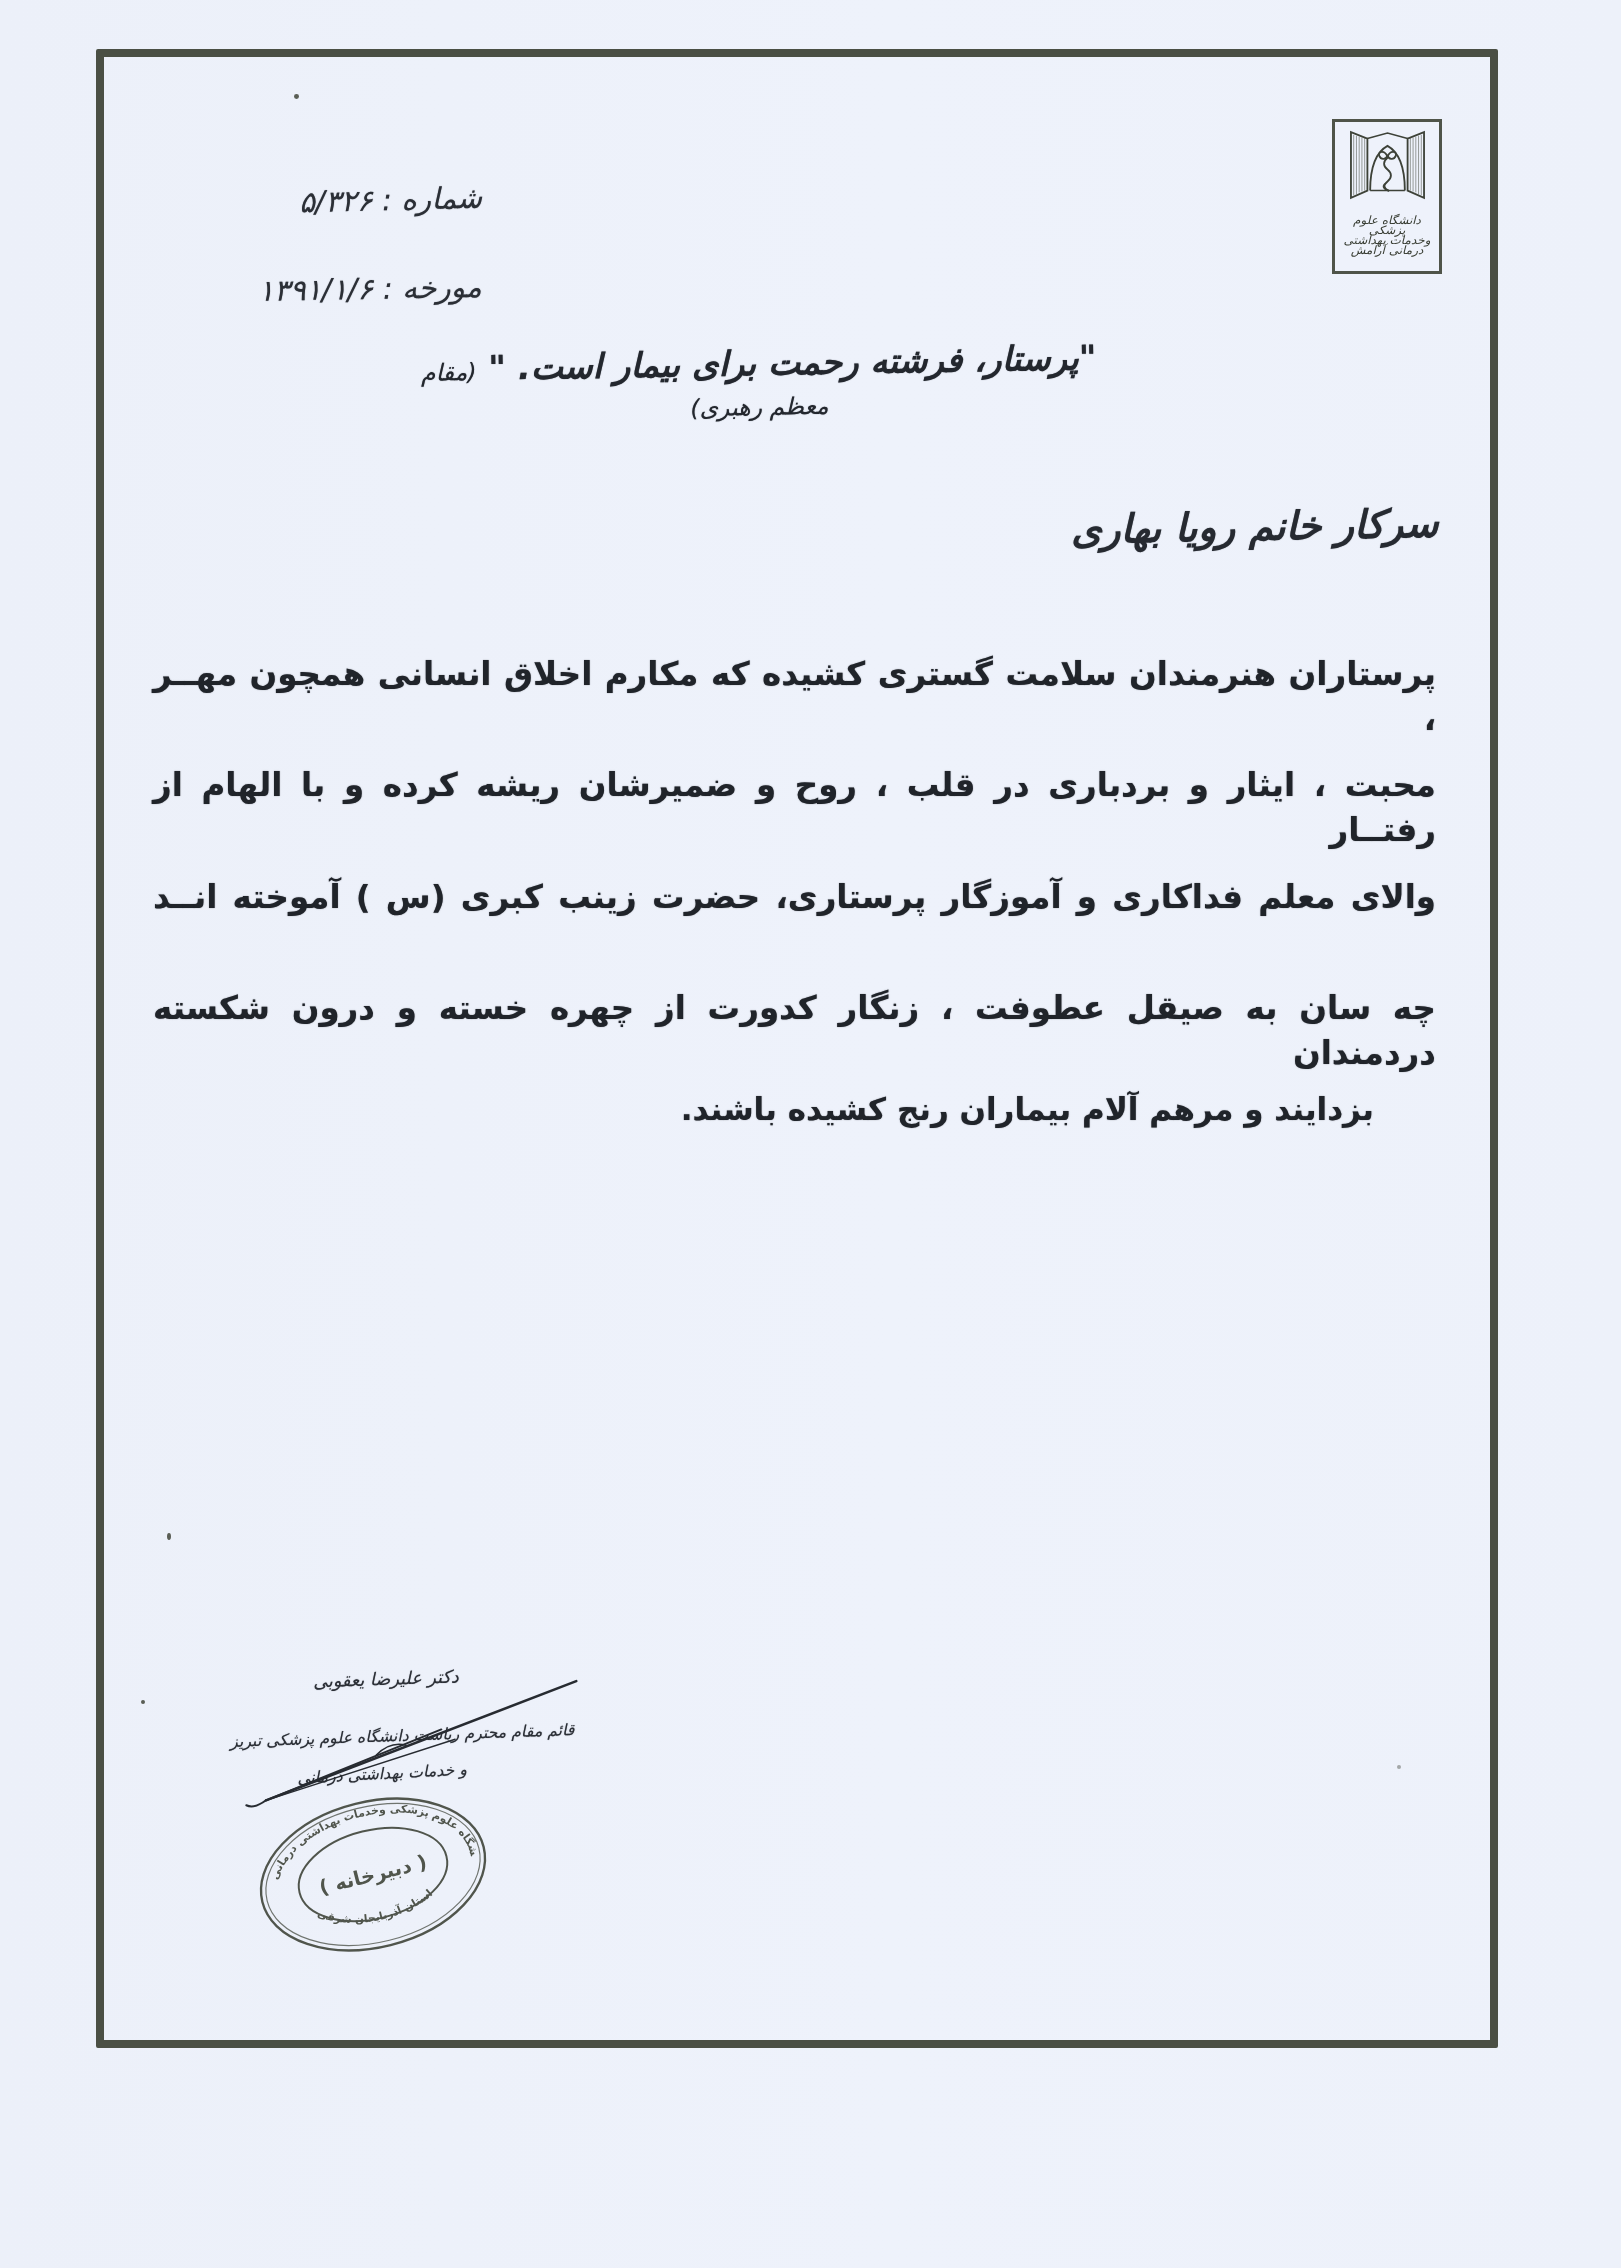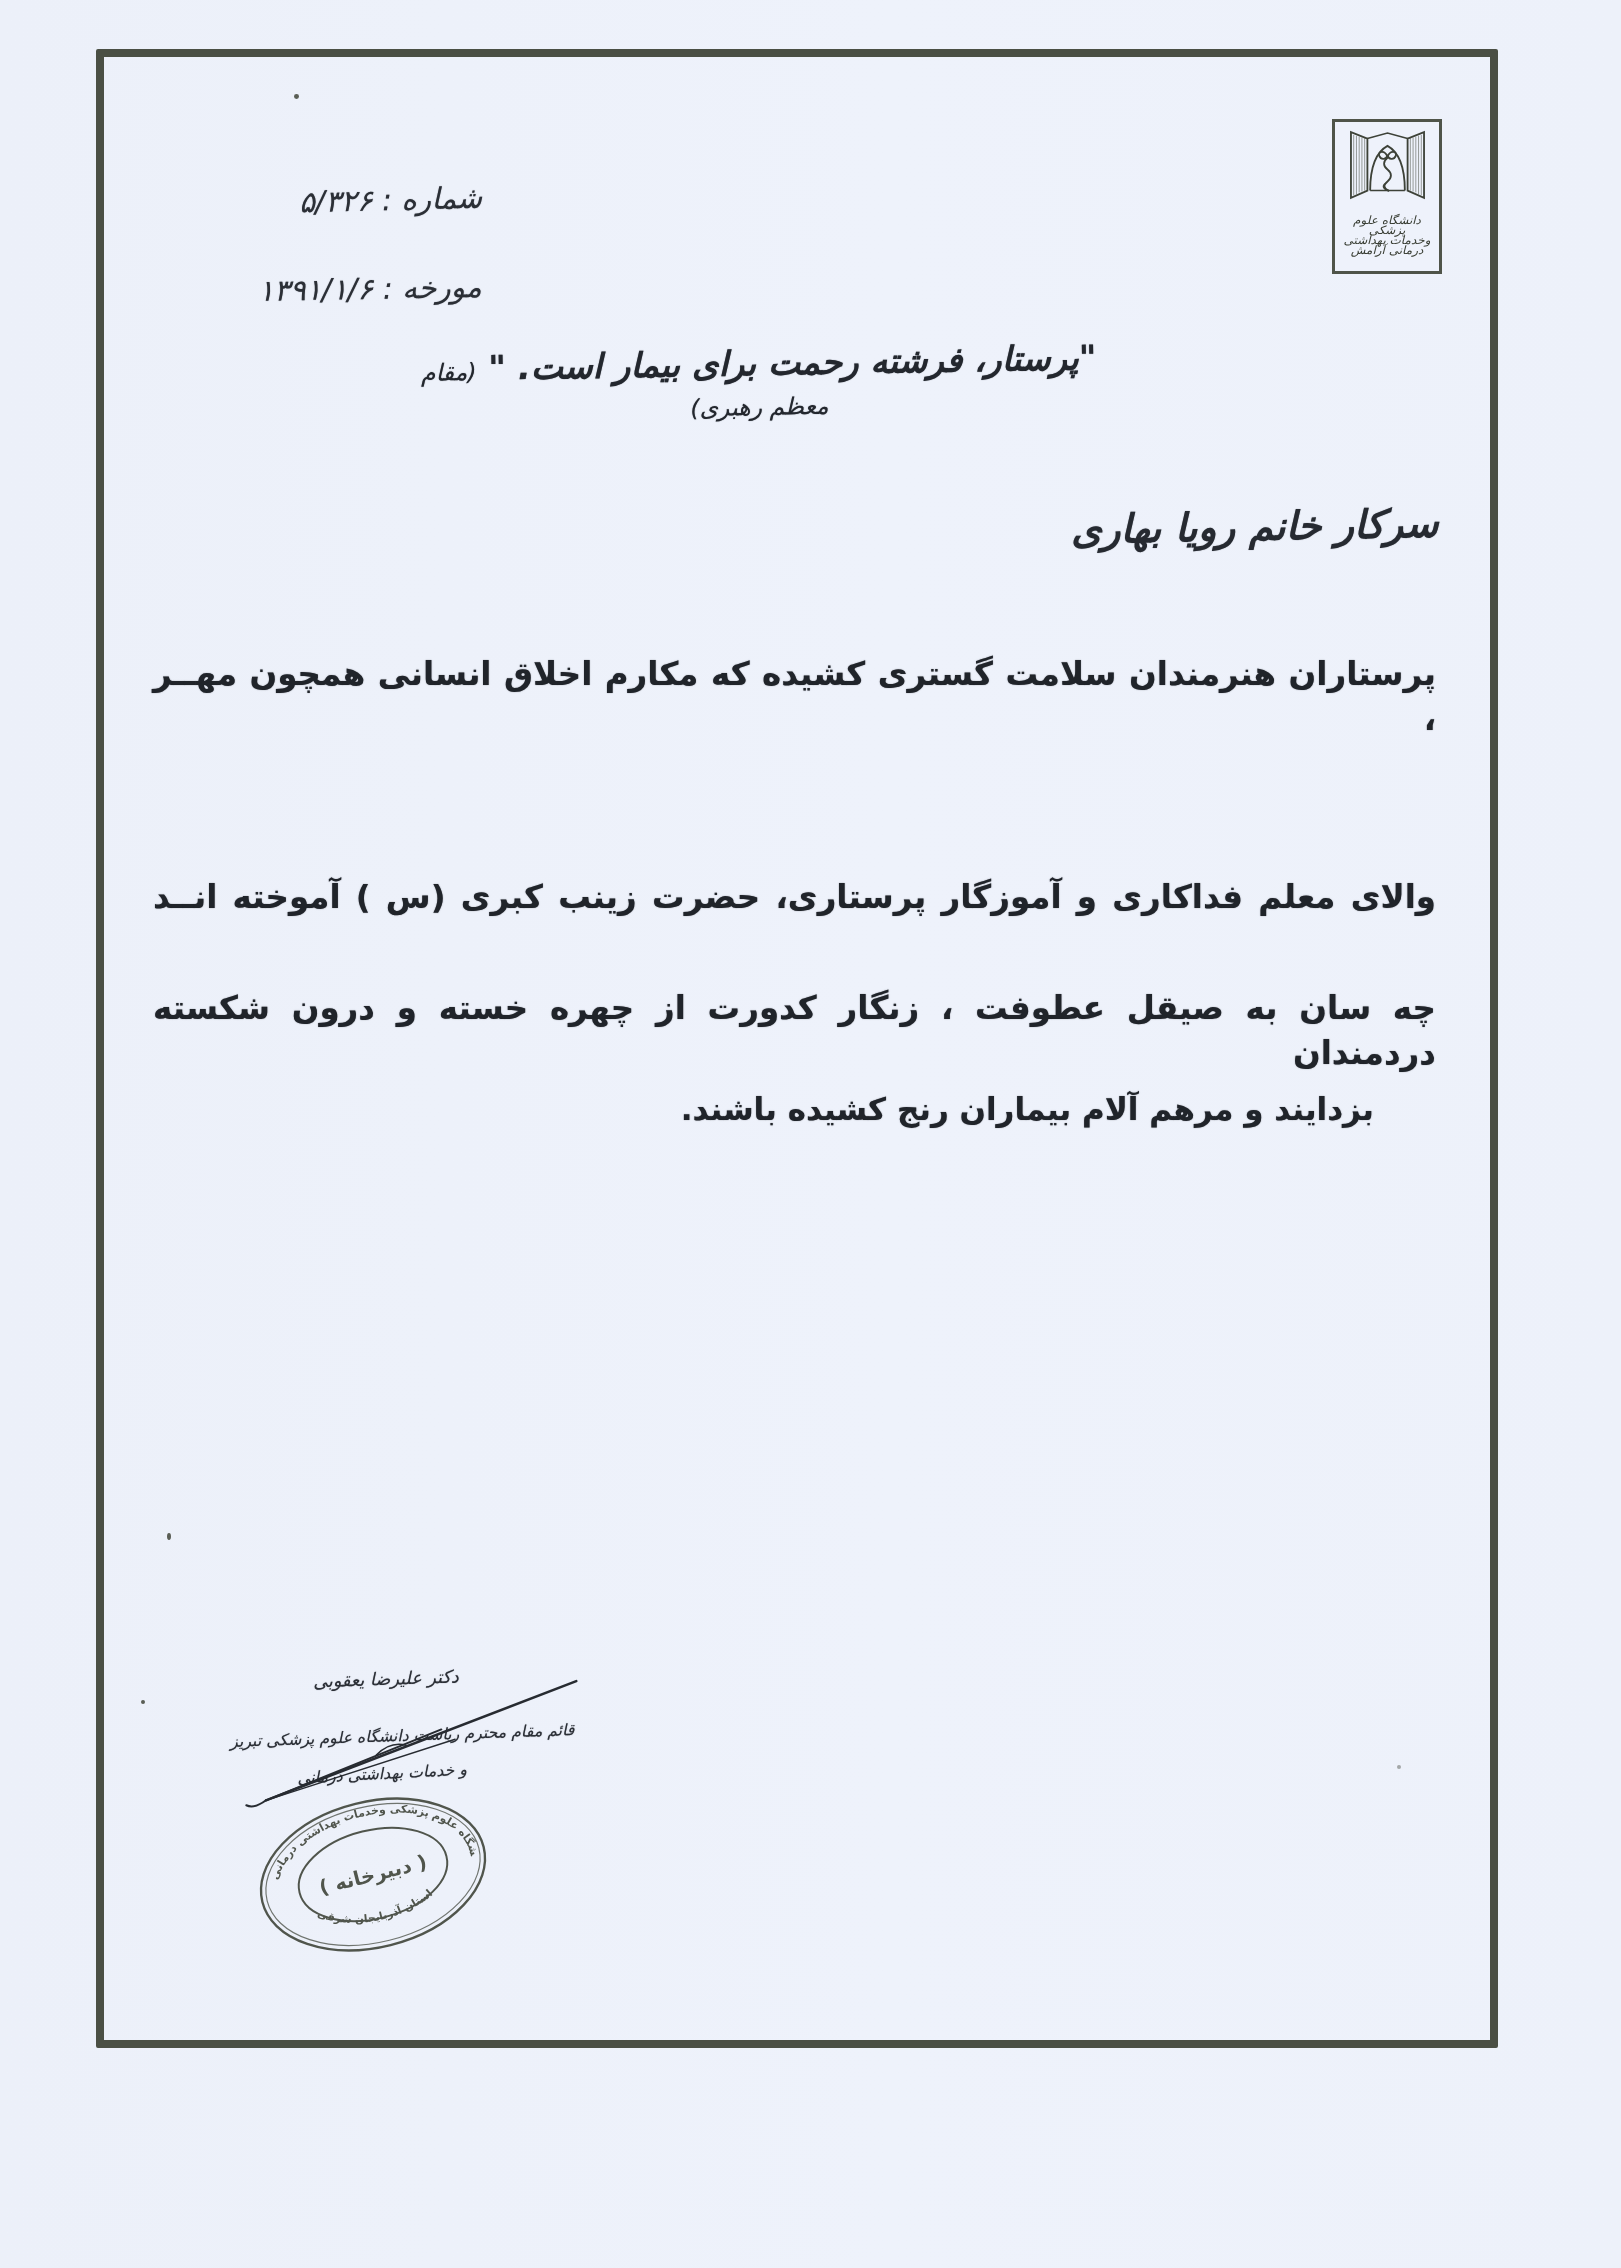--- a/index.html
+++ b/index.html
@@ -102,20 +102,21 @@
   <div class="abs hand date">مورخه : ۱۳۹۱/۱/۶</div>
 
   <div class="abs quote">
     <span>"پرستار، فرشته رحمت برای بیمار است. "</span>
     <span class="src">(مقام معظم رهبری)</span>
   </div>
 
   <div class="abs addressee">سرکار خانم رویا بهاری</div>
 
   <div class="bl" style="top:652px">پرستاران هنرمندان سلامت گستری کشیده که مکارم اخلاق انسانی همچون مهــر ،</div>
+  <div class="bl" style="top:763px">محبت ، ایثار و بردباری در قلب ، روح و ضمیرشان ریشه کرده و با الهام از رفتــار</div>
   <div class="bl" style="top:986px">چه سان به صیقل عطوفت ، زنگار کدورت از چهره خسته و درون شکسته دردمندان</div>
   <div class="bl" style="top:875px">والای معلم فداکاری و آموزگار پرستاری، حضرت زینب کبری (س ) آموخته انــد</div>
   <div class="bl-end" style="top:1091px;right:247px">بزدایند و مرهم آلام بیماران رنج کشیده باشند.</div>
 
   <div>
     <div class="abs hand sig-name">دکتر علیرضا یعقوبی</div>
     <div class="abs hand sig-title1">قائم مقام محترم ریاست دانشگاه علوم پزشکی تبریز</div>
     <div class="abs hand sig-title2">و خدمات بهداشتی درمانی</div>
 
     <svg class="abs" style="left:128px;top:1625px" width="473" height="197" viewBox="0 0 480 200">

